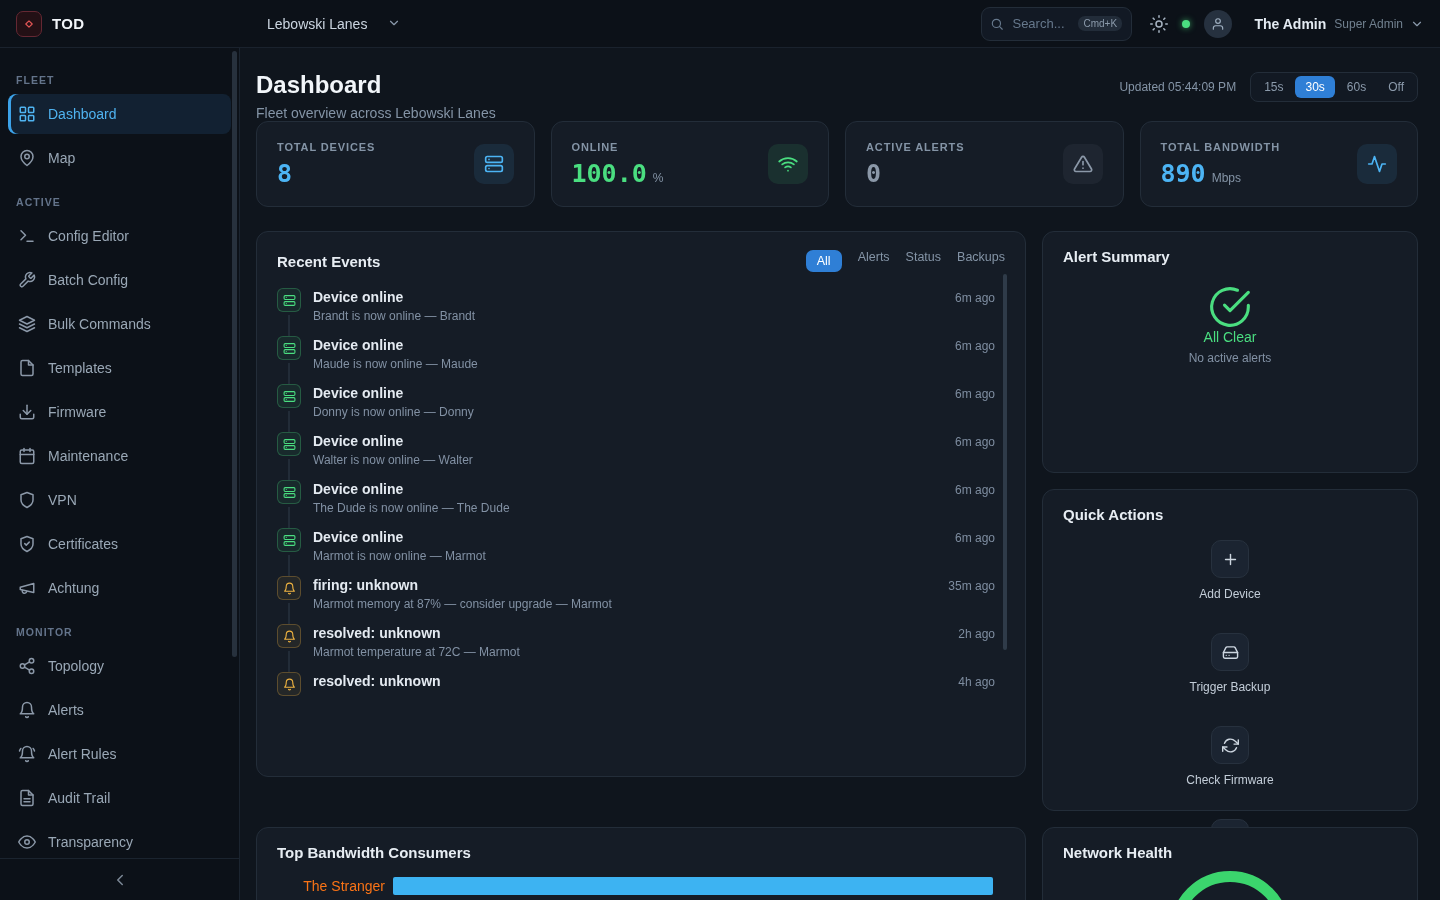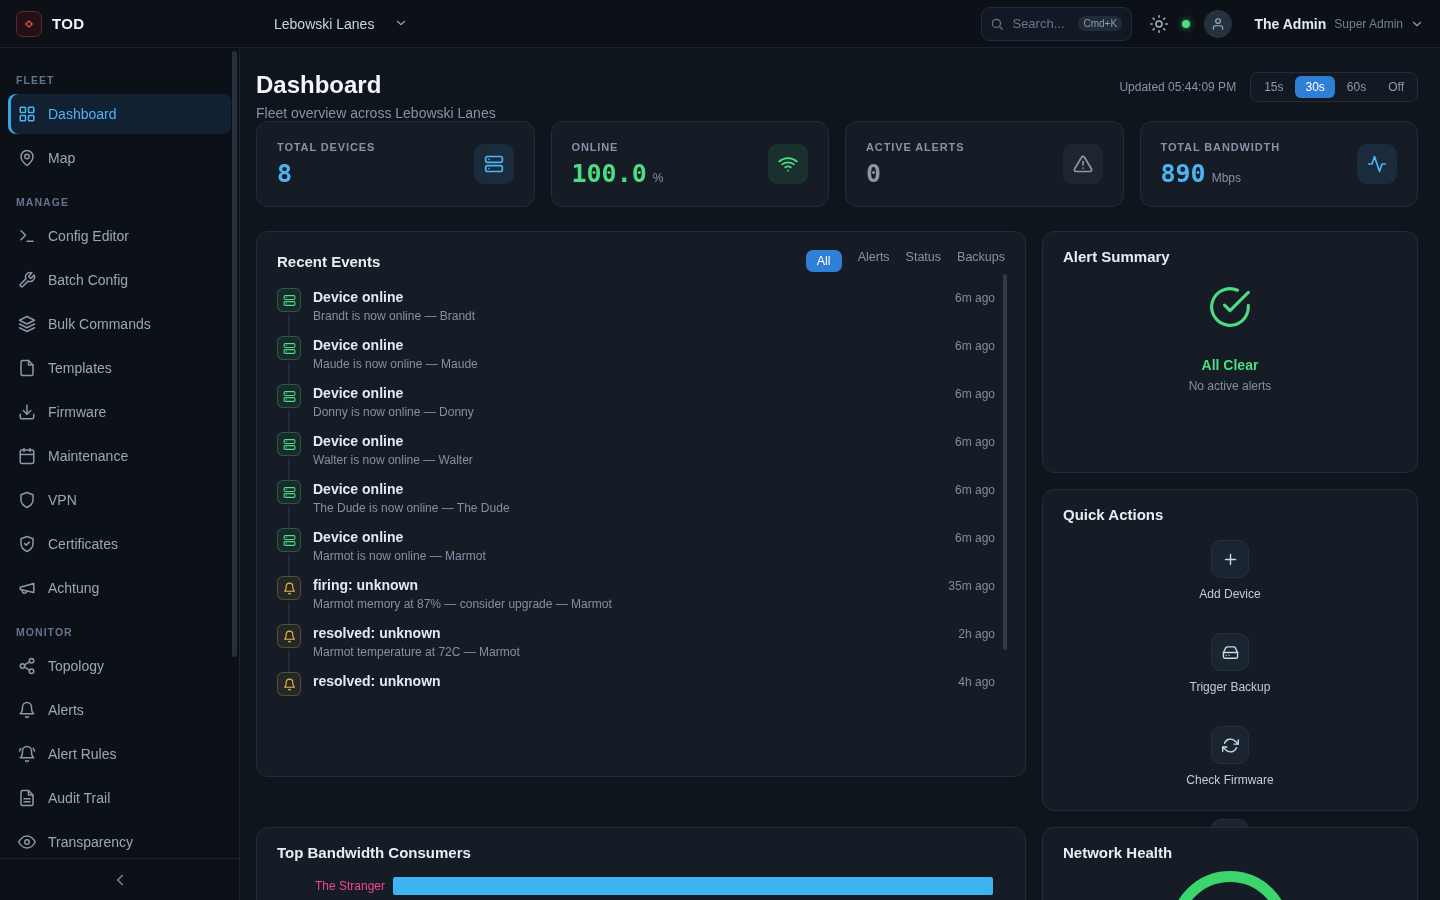--- a/index.html
+++ b/index.html
@@ -12,21 +12,21 @@
     font-family:"Liberation Sans",sans-serif;color:var(--text);-webkit-font-smoothing:antialiased}
   svg{display:block}
   button{font-family:inherit}
 
   
   .topbar{height:48px;display:flex;align-items:center;padding:0 16px;background:var(--chrome);border-bottom:1px solid #1a222d}
   .brand{display:flex;align-items:center;gap:10px;width:224px;flex-shrink:0}
   .logo{width:26px;height:26px;border-radius:7px;background:#231015;border:1px solid #642833;display:flex;align-items:center;justify-content:center}
   .logo svg{width:14px;height:14px}
   .brand-text{font-size:15px;font-weight:700;color:#f2f6fa;letter-spacing:.02em}
-  .org{display:flex;align-items:flex-start;gap:13px;margin-left:34px;color:#cbd5e0;font-size:14px;font-weight:500;cursor:pointer}
+  .org{display:flex;align-items:flex-start;gap:13px;margin-left:27px;color:#cbd5e0;font-size:14px;font-weight:500;cursor:pointer}
   .spacer{flex:1}
   .search{display:flex;align-items:center;gap:8px;width:151px;height:34px;background:#121924;border:1px solid var(--border);border-radius:9px;padding:0 8px;color:#66788c}
   .search input{background:none;border:0;outline:none;width:58px;color:#4d7c0f;font-size:13px;font-family:inherit;padding:0}
   .search input::placeholder{color:#66788c}
   kbd{background:#222c39;border-radius:7px;padding:2px 5px;font-size:10px;color:#8b9aab;font-family:inherit;white-space:nowrap}
   .iconbtn{background:none;border:0;color:#a7b4c2;margin-left:18px;cursor:pointer;display:flex;padding:0}
   .statusdot{width:8px;height:8px;border-radius:50%;background:var(--green);margin-left:14px;box-shadow:0 0 6px rgba(74,222,128,.7)}
   .user{display:flex;align-items:center;margin-left:14px;cursor:pointer}
   .avatar{width:28px;height:28px;border-radius:50%;background:#26313f;color:#9fb0c1;display:flex;align-items:center;justify-content:center}
   .avatar svg{width:14px;height:14px}
@@ -96,34 +96,34 @@
   .ev-time{margin-left:auto;font-size:12px;color:#7e8da0}
   .ev-detail{margin-top:3px;font-size:12px;color:#8291a4}
   .ev-scroll{position:absolute;top:42px;right:18px;width:4px;height:376px;background:#2f3b49;border-radius:2px}
 
   
   .right-col{display:flex;flex-direction:column;gap:16px}
   .alert-summary{height:242px}
   .as-body{display:flex;flex-direction:column;align-items:center;margin-top:20px}
   .as-icon{color:var(--green)}
   .as-icon svg{width:44px;height:44px;stroke-width:1.7}
-  .as-status{margin-top:28px;font-size:14px;font-weight:700;color:var(--green)}
+  .as-status{margin-top:0;font-size:14px;font-weight:400;color:var(--green)}
   .as-detail{margin-top:6px;font-size:12px;color:#8291a4}
   .quick-actions{height:322px}
   .qa-grid{display:grid;grid-template-columns:1fr;row-gap:30px;margin-top:16px;padding:0 20px}
   .qa{display:flex;flex-direction:column;align-items:center;gap:9px;background:none;border:0;cursor:pointer}
   .qa-iconbox{width:38px;height:38px;border-radius:10px;background:#1b2431;border:1px solid #27313e;color:#cdd6e0;display:flex;align-items:center;justify-content:center}
   .qa-iconbox svg{width:17px;height:17px}
   .qa-label{font-size:12px;color:#c3cdd8}
 
   
   .bandwidth{min-height:260px;padding-bottom:20px}
   .bw-list{margin-top:16px;padding:0 20px}
   .bw-row{display:flex;align-items:center;gap:8px;margin-bottom:11px}
-  .bw-label{width:108px;text-align:right;font-size:12px;color:#ec4899;flex-shrink:0}
+  .bw-label{width:108px;text-align:right;font-size:14px;color:#f97316;flex-shrink:0}
   .bw-track{flex:1}
   .bw-bar{height:18px;background:#3db3f2;border-radius:2px}
   .net-health{min-height:260px}
   .nh-gauge{width:120px;height:120px;border-radius:50%;border:11px solid #3bd56d;margin:10px auto 0;display:flex;align-items:center;justify-content:center}
   .nh-value{font-family:"DejaVu Sans Mono",monospace;font-size:26px;font-weight:700;color:#3bd56d}
 </style>
 </head>
 <body>
 
 <header class="topbar">
@@ -209,21 +209,21 @@
         <div class="nav-item">
           <span class="nav-ic ic-18">
             <svg viewBox="0 0 24 24" fill="none" stroke="currentColor" stroke-width="2" stroke-linecap="round" stroke-linejoin="round">
               <path d="M20 10c0 6-8 12-8 12S4 16 4 10a8 8 0 0 1 16 0Z"></path>
               <circle cx="12" cy="10" r="3"></circle>
             </svg>
           </span>
           <span class="nav-text">Map</span>
         </div>
 
-        <div class="nav-section-label">MANAGE</div>
+        <div class="nav-section-label">ACTIVE</div>
 
         <div class="nav-item">
           <span class="nav-ic ic-18">
             <svg viewBox="0 0 24 24" fill="none" stroke="currentColor" stroke-width="2" stroke-linecap="round" stroke-linejoin="round">
               <polyline points="4 17 10 11 4 5"></polyline>
               <line x1="12" y1="19" x2="20" y2="19"></line>
             </svg>
           </span>
           <span class="nav-text">Config Editor</span>
         </div>

